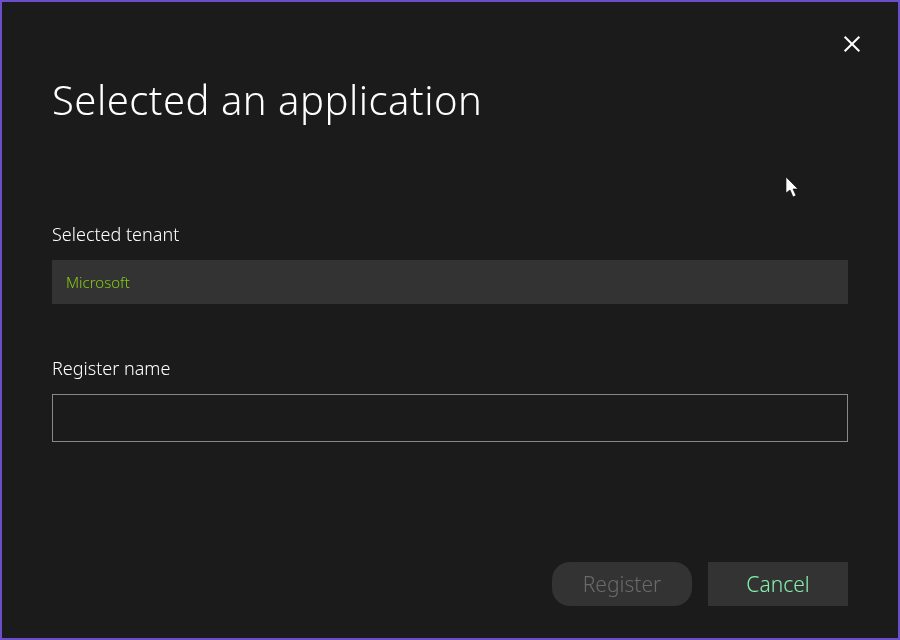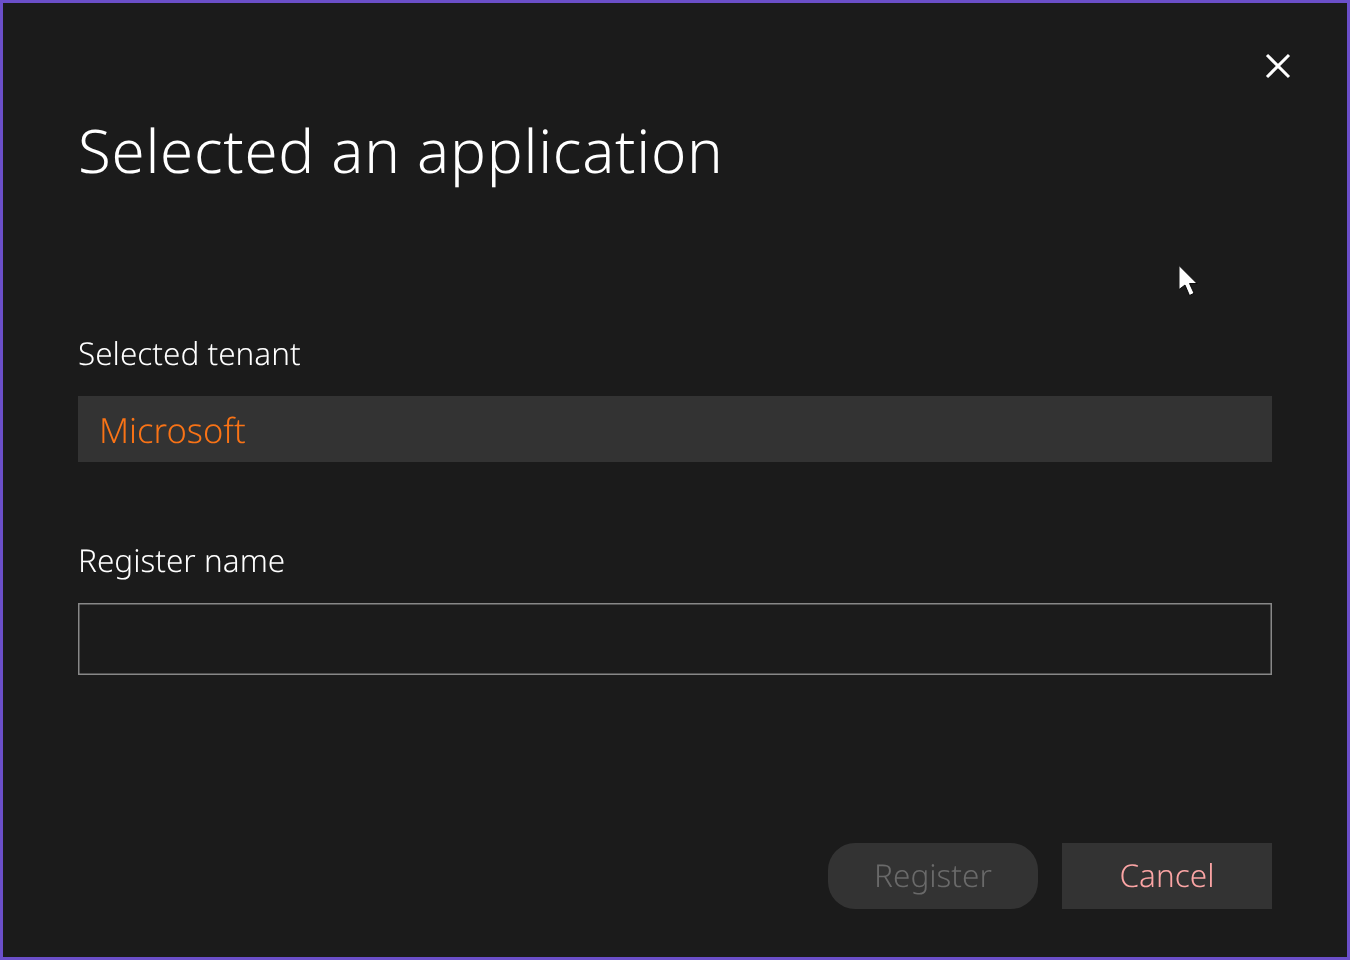--- a/index.html
+++ b/index.html
@@ -40,32 +40,32 @@
     .title {
       font-size: 40px;
       font-weight: 300;
       letter-spacing: 0.5px;
       margin-bottom: 95px;
     }
     .field-group {
       margin-bottom: 52px;
     }
     .field-label {
-      font-size: 21px;
+      font-size: 18px;
       font-weight: 300;
       margin-bottom: 14px;
       display: block;
     }
     .readonly-field {
       width: 100%;
       height: 44px;
       background: #333333;
       border: none;
-      color: #f97316;
-      font-size: 23px;
+      color: #84cc16;
+      font-size: 15px;
       font-weight: 300;
       font-family: inherit;
       padding: 0 14px;
       line-height: 44px;
       outline: none;
     }
     .text-input {
       width: 100%;
       height: 48px;
       background: transparent;
@@ -81,21 +81,21 @@
       bottom: 32px;
       right: 50px;
       display: flex;
       gap: 16px;
     }
     .btn {
       width: 140px;
       height: 44px;
       background: #333333;
       border: none;
-      color: #fca5a5;
+      color: #86efac;
       font-size: 21px;
       font-weight: 300;
       font-family: inherit;
       cursor: pointer;
       display: flex;
       align-items: center;
       justify-content: center;
     }
     .btn.disabled {
       color: #6a6a6a;

